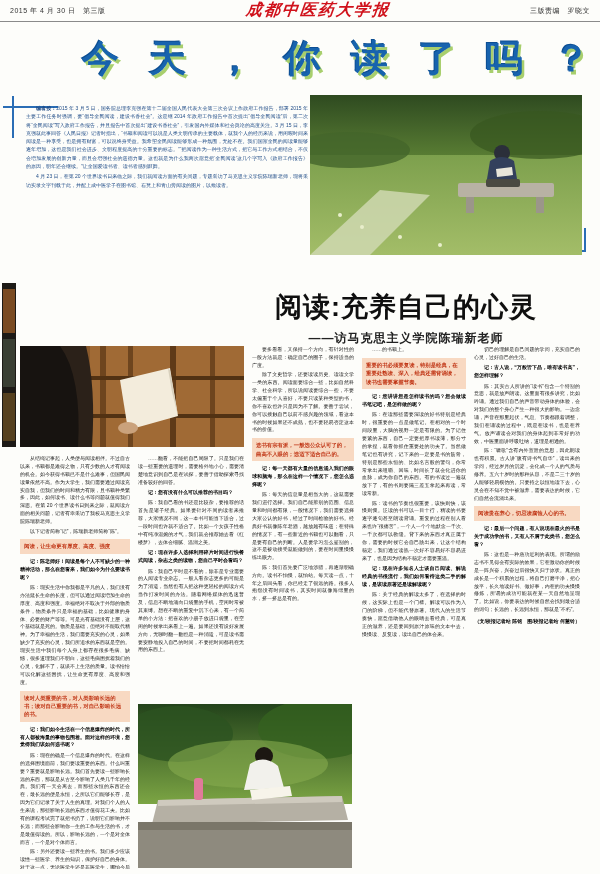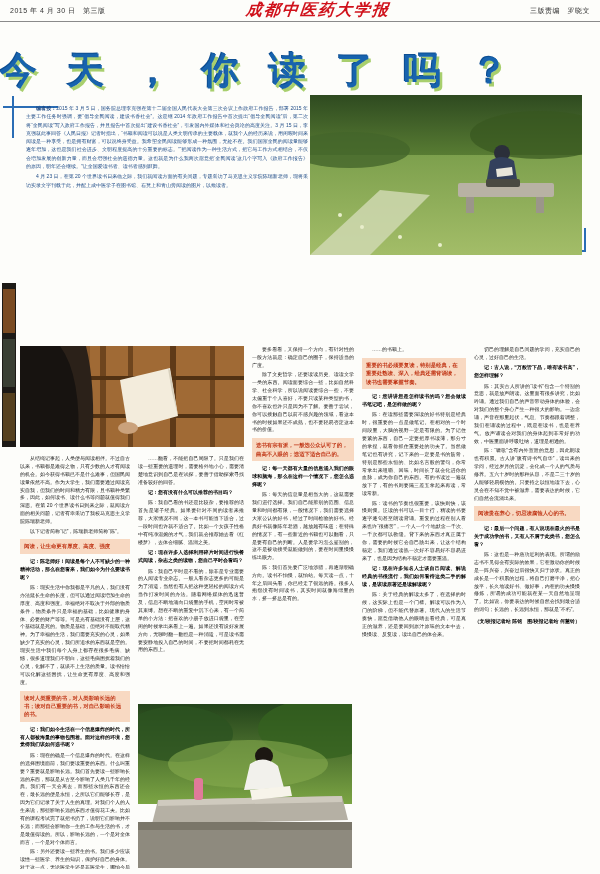--- a/index.html
+++ b/index.html
@@ -9,21 +9,21 @@
   
   .topbar{position:absolute;left:0;top:0;width:600px;height:22px;
           display:flex;align-items:center;justify-content:space-between;
           padding:0 10px;box-sizing:border-box;border-bottom:1.6px solid #8a8a8a;}
   .topbar .date{font-size:7px;color:#333;letter-spacing:.5px;}
   .topbar .masthead{font-size:16px;font-weight:bold;font-style:italic;color:#d0121b;
           font-family:"Liberation Serif",serif;letter-spacing:2px;transform:skewX(-6deg);}
   .topbar .credit{font-size:7px;color:#333;letter-spacing:.5px;}
 
   
-  .banner{position:absolute;left:0;top:46px;width:600px;text-align:left;}
+  .banner{position:absolute;left:0;top:34px;width:600px;text-align:right;}
   .banner .t{font-size:37px;font-weight:900;color:#1763ae;letter-spacing:10px;
              text-shadow:2.5px 2.5px 0 #a8cf6d, -1px -1px 0 #0d4e92;
              font-family:"Liberation Sans",sans-serif;}
 
   
   .editor{position:absolute;left:26px;top:104px;width:282px;height:152px;
           color:#1d4a86;font-size:5px;line-height:1.66;text-align:justify;overflow:hidden;}
   .editor p{margin:0 0 2px;text-indent:2em;}
   .editor .lbl{font-weight:bold;}
   .mark-h{position:absolute;left:3px;top:106px;width:55px;height:2px;background:#2a6db5;}
@@ -117,20 +117,24 @@
 
   <div class="photo p-strip">
     <svg width="14" height="164" viewBox="0 0 14 164">
       <rect width="14" height="164" fill="#1d1a16"></rect>
       <rect x="1" y="6" width="12" height="44" fill="#7a4b22"></rect>
       <rect x="1" y="56" width="12" height="48" fill="#3a3f33"></rect>
       <rect x="1" y="110" width="12" height="48" fill="#56411f"></rect>
     </svg>
   </div>
 
+  <div class="headline">
+    <h1>阅读:充养自己的心灵</h1>
+    <h2>——访马克思主义学院陈瑞新老师</h2>
+  </div>
 
   <div class="photo p-lib">
     <svg width="224" height="101" viewBox="0 0 224 101">
       <defs>
         <linearGradient id="g3" x1="0" y1="0" x2="1" y2="0">
           <stop offset="0" stop-color="#6e4категория020" stop-opacity="0"></stop>
           <stop offset="0" stop-color="#6e4020"></stop>
             <stop offset="1" stop-color="#a06a35"></stop>
         </linearGradient>
       </defs>

